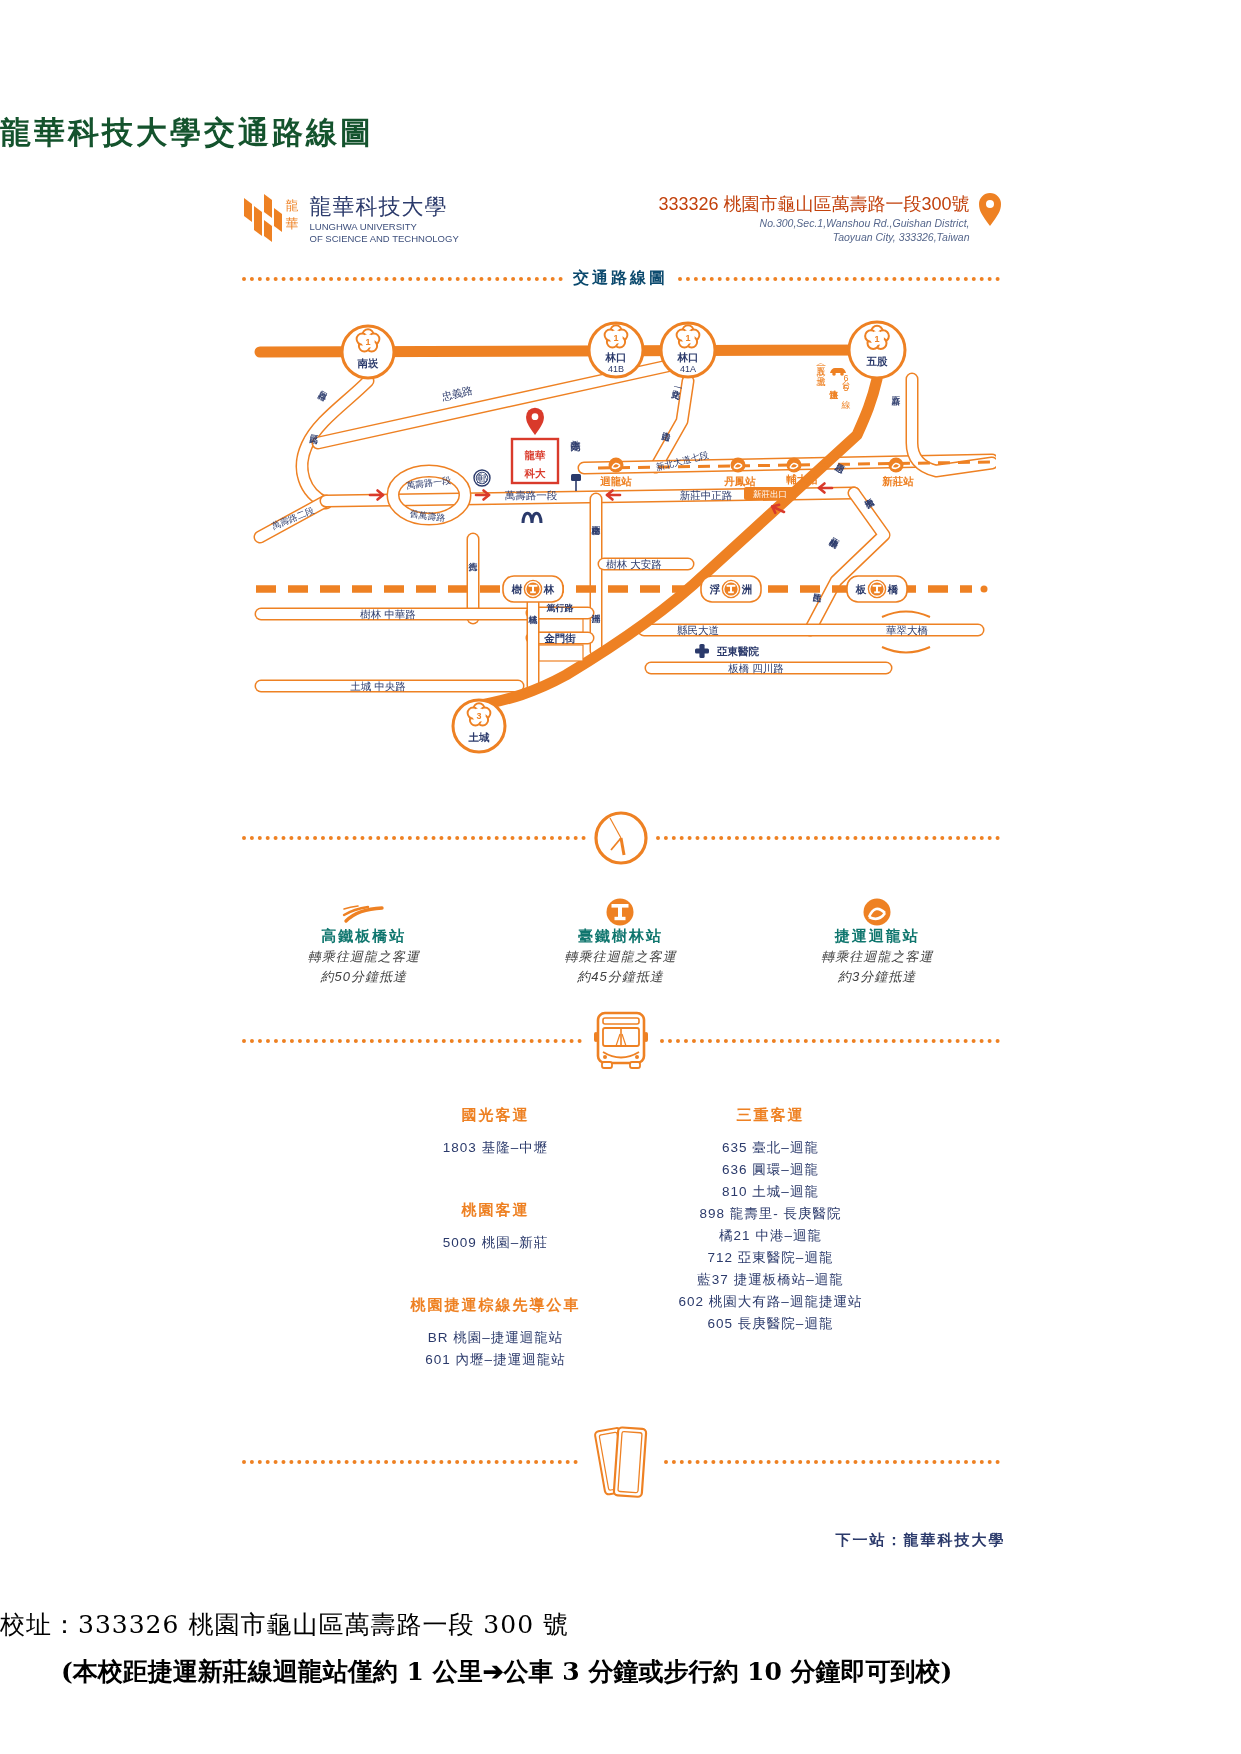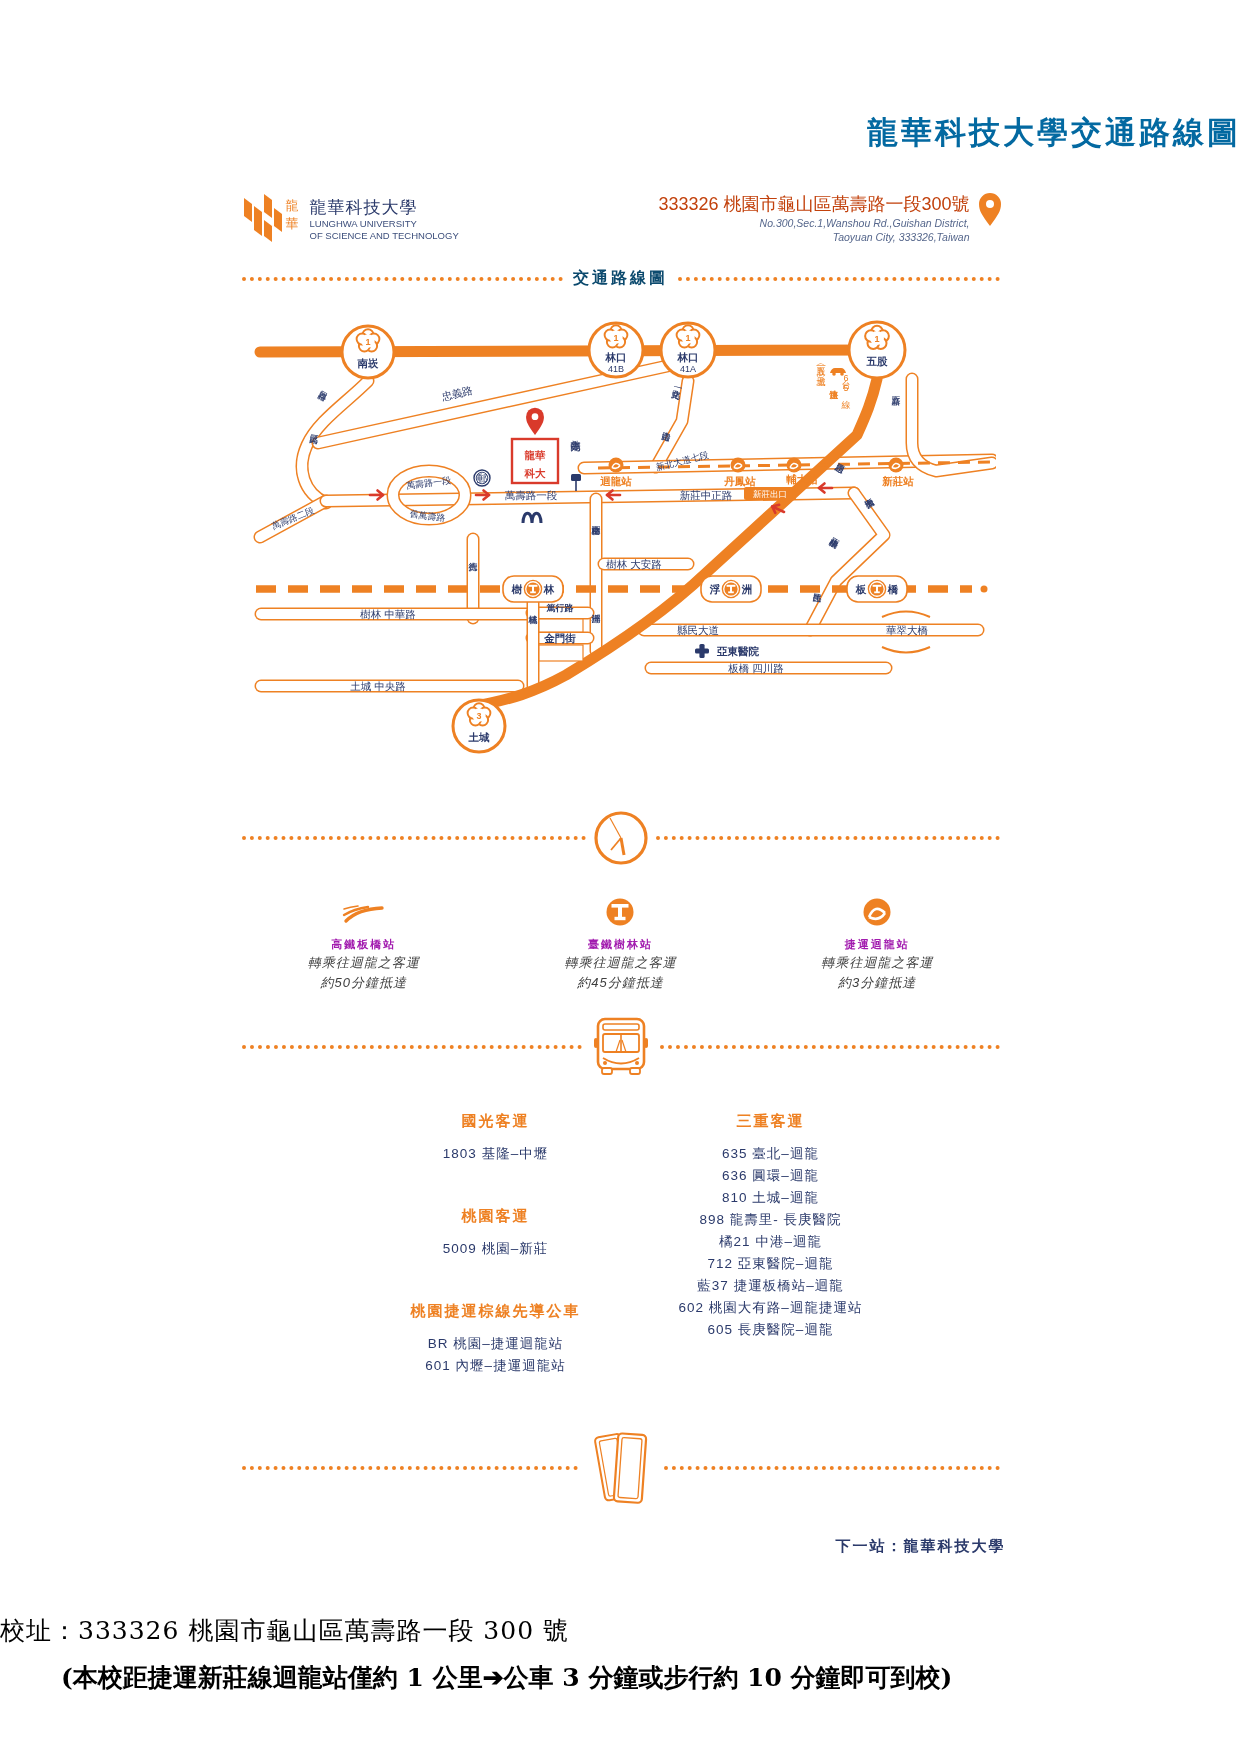--- a/index.html
+++ b/index.html
@@ -1,37 +1,37 @@
 <!DOCTYPE html>
 <html><head>
 <meta charset="utf-8">
 <style>
   html,body{margin:0;padding:0;background:#fff;}
   body{width:1241px;height:1754px;overflow:hidden;font-family:"Liberation Sans",sans-serif;position:relative;}
-  .page-title{margin-top:112px;text-align:right;font-family:"DejaVu Serif",serif;font-size:31px;font-weight:bold;color:#0369a1;letter-spacing:3px;}
+  .page-title{margin-top:112px;text-align:left;font-family:"DejaVu Serif",serif;font-size:31px;font-weight:bold;color:#14532d;letter-spacing:3px;}
   .flyer{width:770px;margin:38px auto 0 auto;}
   
   .fl-header{display:flex;justify-content:space-between;align-items:flex-start;padding:0 4px;}
   .logo-wrap{display:flex;align-items:center;gap:8px;}
   .logo-text{line-height:1.25;}
-  .logo-zh{font-size:17px;color:#2B3A6B;letter-spacing:1px;}
+  .logo-zh{font-size:22px;color:#2B3A6B;letter-spacing:1px;}
   .logo-en{font-size:9.5px;color:#3d4f7c;}
   .addr-wrap{display:flex;align-items:flex-start;gap:8px;text-align:right;}
   .addr-zh{font-size:18px;color:#c2410c;margin-left:44px;}
   .addr-en{font-size:10.5px;color:#56678c;line-height:1.35;font-style:italic;}
   
   .divider{display:flex;align-items:center;margin:0 6px;}
   .dotline{flex:1;border-top:4px dotted #EE8123;height:0;}
   .div-label{padding:0 10px;font-size:16px;color:#0c4a6e;letter-spacing:3px;font-weight:bold;}
   .div-icon{padding:0 6px;display:flex;align-items:center;}
   .divider.m1{margin-top:22px;}
   
   .transfer{display:grid;grid-template-columns:1fr 1fr 1fr;margin-top:26px;text-align:center;}
   .tr-icon{height:34px;display:flex;justify-content:center;align-items:flex-end;}
-  .tr-station{margin-top:10px;font-size:11px;font-weight:bold;color:#a21caf;letter-spacing:2px;}
+  .tr-station{font-size:15px;font-weight:bold;color:#0f766e;letter-spacing:2px;}
   .tr-line{margin-top:2px;font-size:13px;color:#404040;letter-spacing:1px;font-style:italic;}
   
   .bus-cols{display:flex;justify-content:center;margin-top:34px;padding-left:20px;}
   .bus-col-left{width:280px;text-align:center;}
   .bus-col-right{width:270px;text-align:center;}
   .bus-group{margin-bottom:42px;}
   .bus-title{font-size:15px;font-weight:bold;color:#EE8123;letter-spacing:2px;margin-bottom:12px;}
   .bus-route{font-size:13.5px;color:#2B3A6B;line-height:22px;letter-spacing:1px;}
   .next-stop{text-align:right;margin-top:26px;font-size:15px;font-weight:bold;color:#2B3A6B;letter-spacing:2px;}
   

